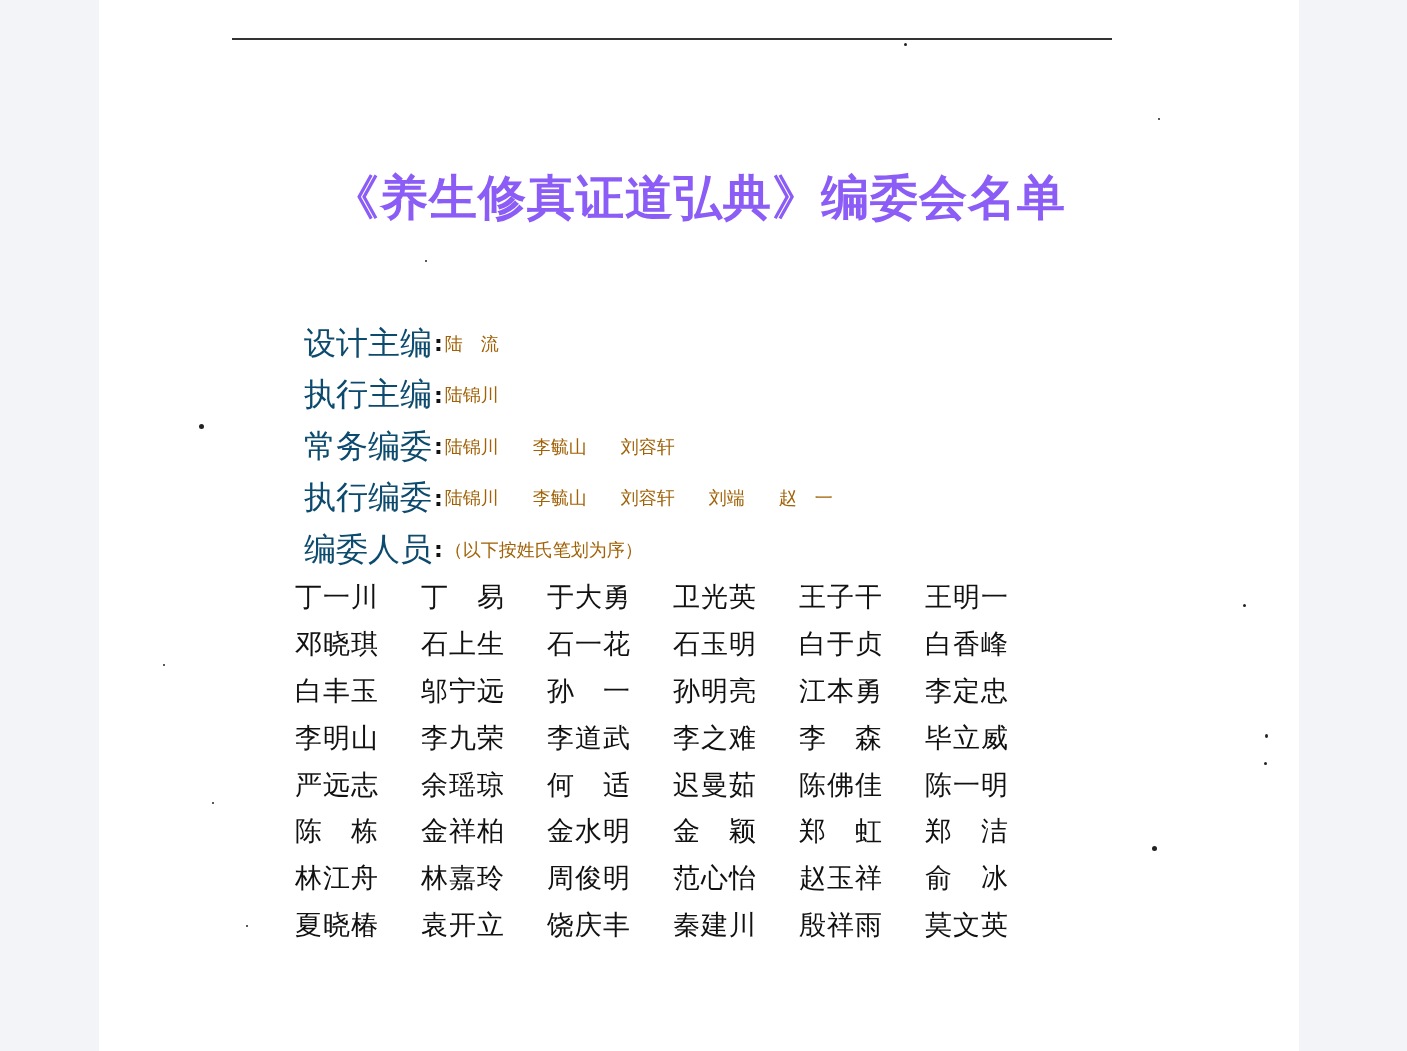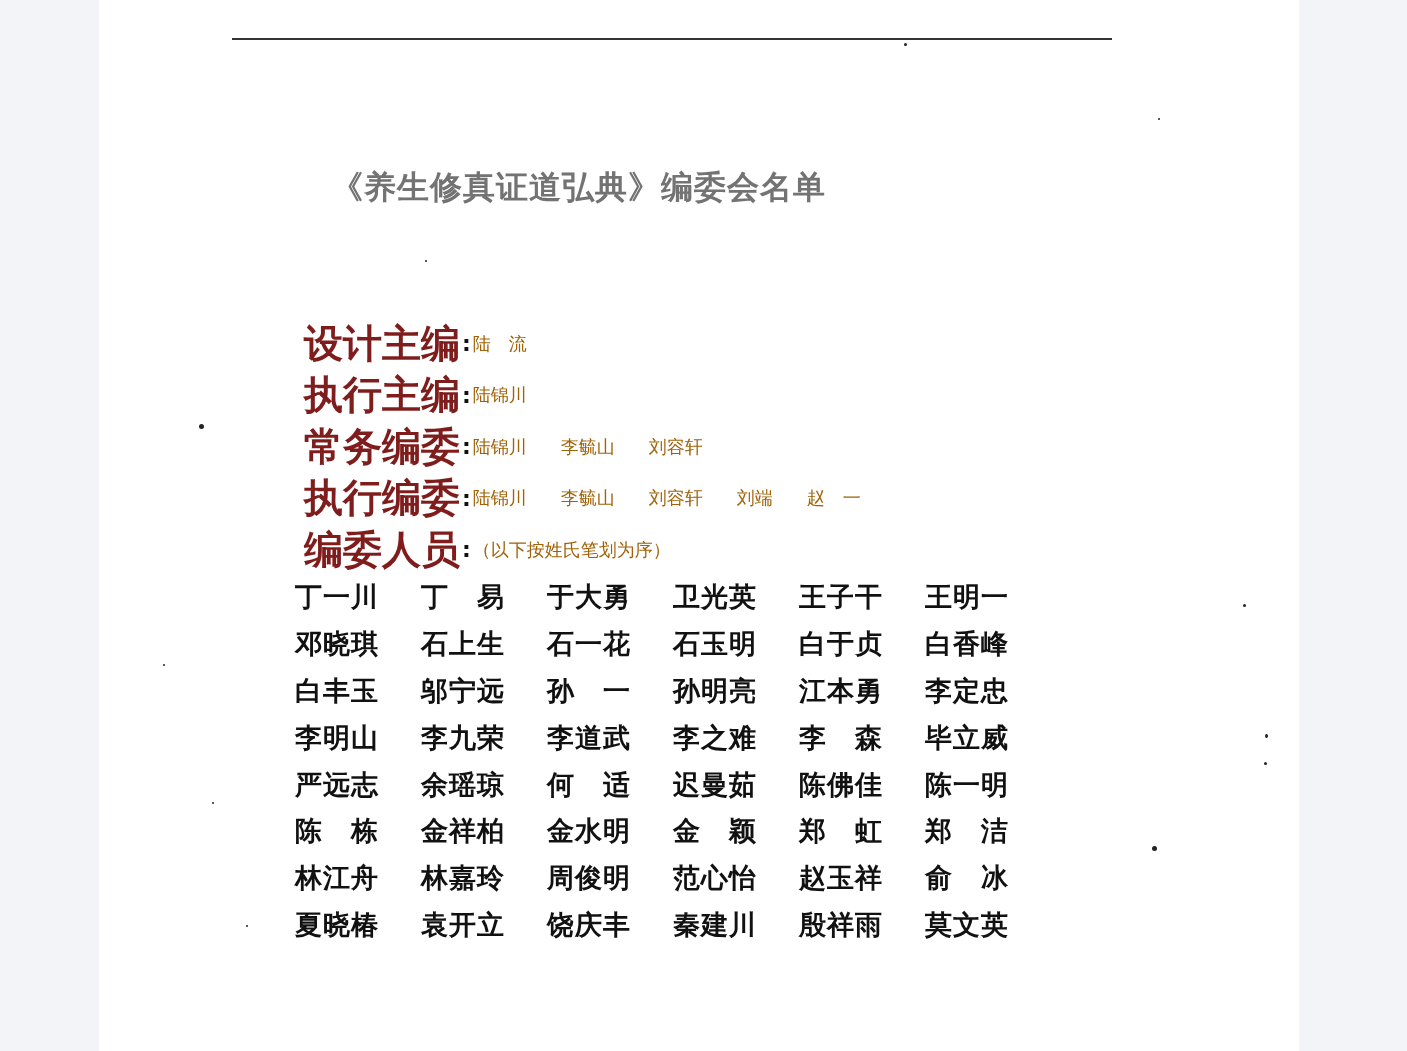--- a/index.html
+++ b/index.html
@@ -35,41 +35,41 @@
       height: 0;
       border-top: 2px solid #333;
     }
     .title {
       position: absolute;
       left: 232px;
       top: 166px;
       width: 680px;
       font-family: "DejaVu Sans", "Liberation Sans", sans-serif;
       font-weight: bold;
-      font-size: 32px;
+      font-size: 48px;
       letter-spacing: 1px;
       white-space: nowrap;
-      color: #737373;
+      color: #8b5cf6;
     }
     .roles {
       position: absolute;
       left: 205px;
       top: 318px;
     }
     .role-row {
       height: 51.5px;
       display: flex;
       align-items: center;
       white-space: nowrap;
     }
     .role-label {
       font-family: "DejaVu Sans", "Liberation Sans", sans-serif;
-      font-weight: bold;
-      font-size: 39px;
-      color: #7f1d1d;
+      font-weight: normal;
+      font-size: 32px;
+      color: #0c4a6e;
     }
     .role-colon {
       font-family: "DejaVu Sans", "Liberation Sans", sans-serif;
       font-weight: bold;
       font-size: 22px;
       margin: 0 2px;
     }
     .role-value {
       font-size: 18px;
       color: #a16207;
@@ -81,21 +81,20 @@
     }
     .members {
       position: absolute;
       left: 196px;
       top: 574px;
     }
     .member-row {
       display: flex;
       height: 46.8px;
       align-items: center;
-      font-weight: bold;
     }
     .member {
       width: 126px;
       font-size: 27px;
       white-space: nowrap;
       color: #111;
       letter-spacing: 1px;
     }
     .speck {
       position: absolute;

